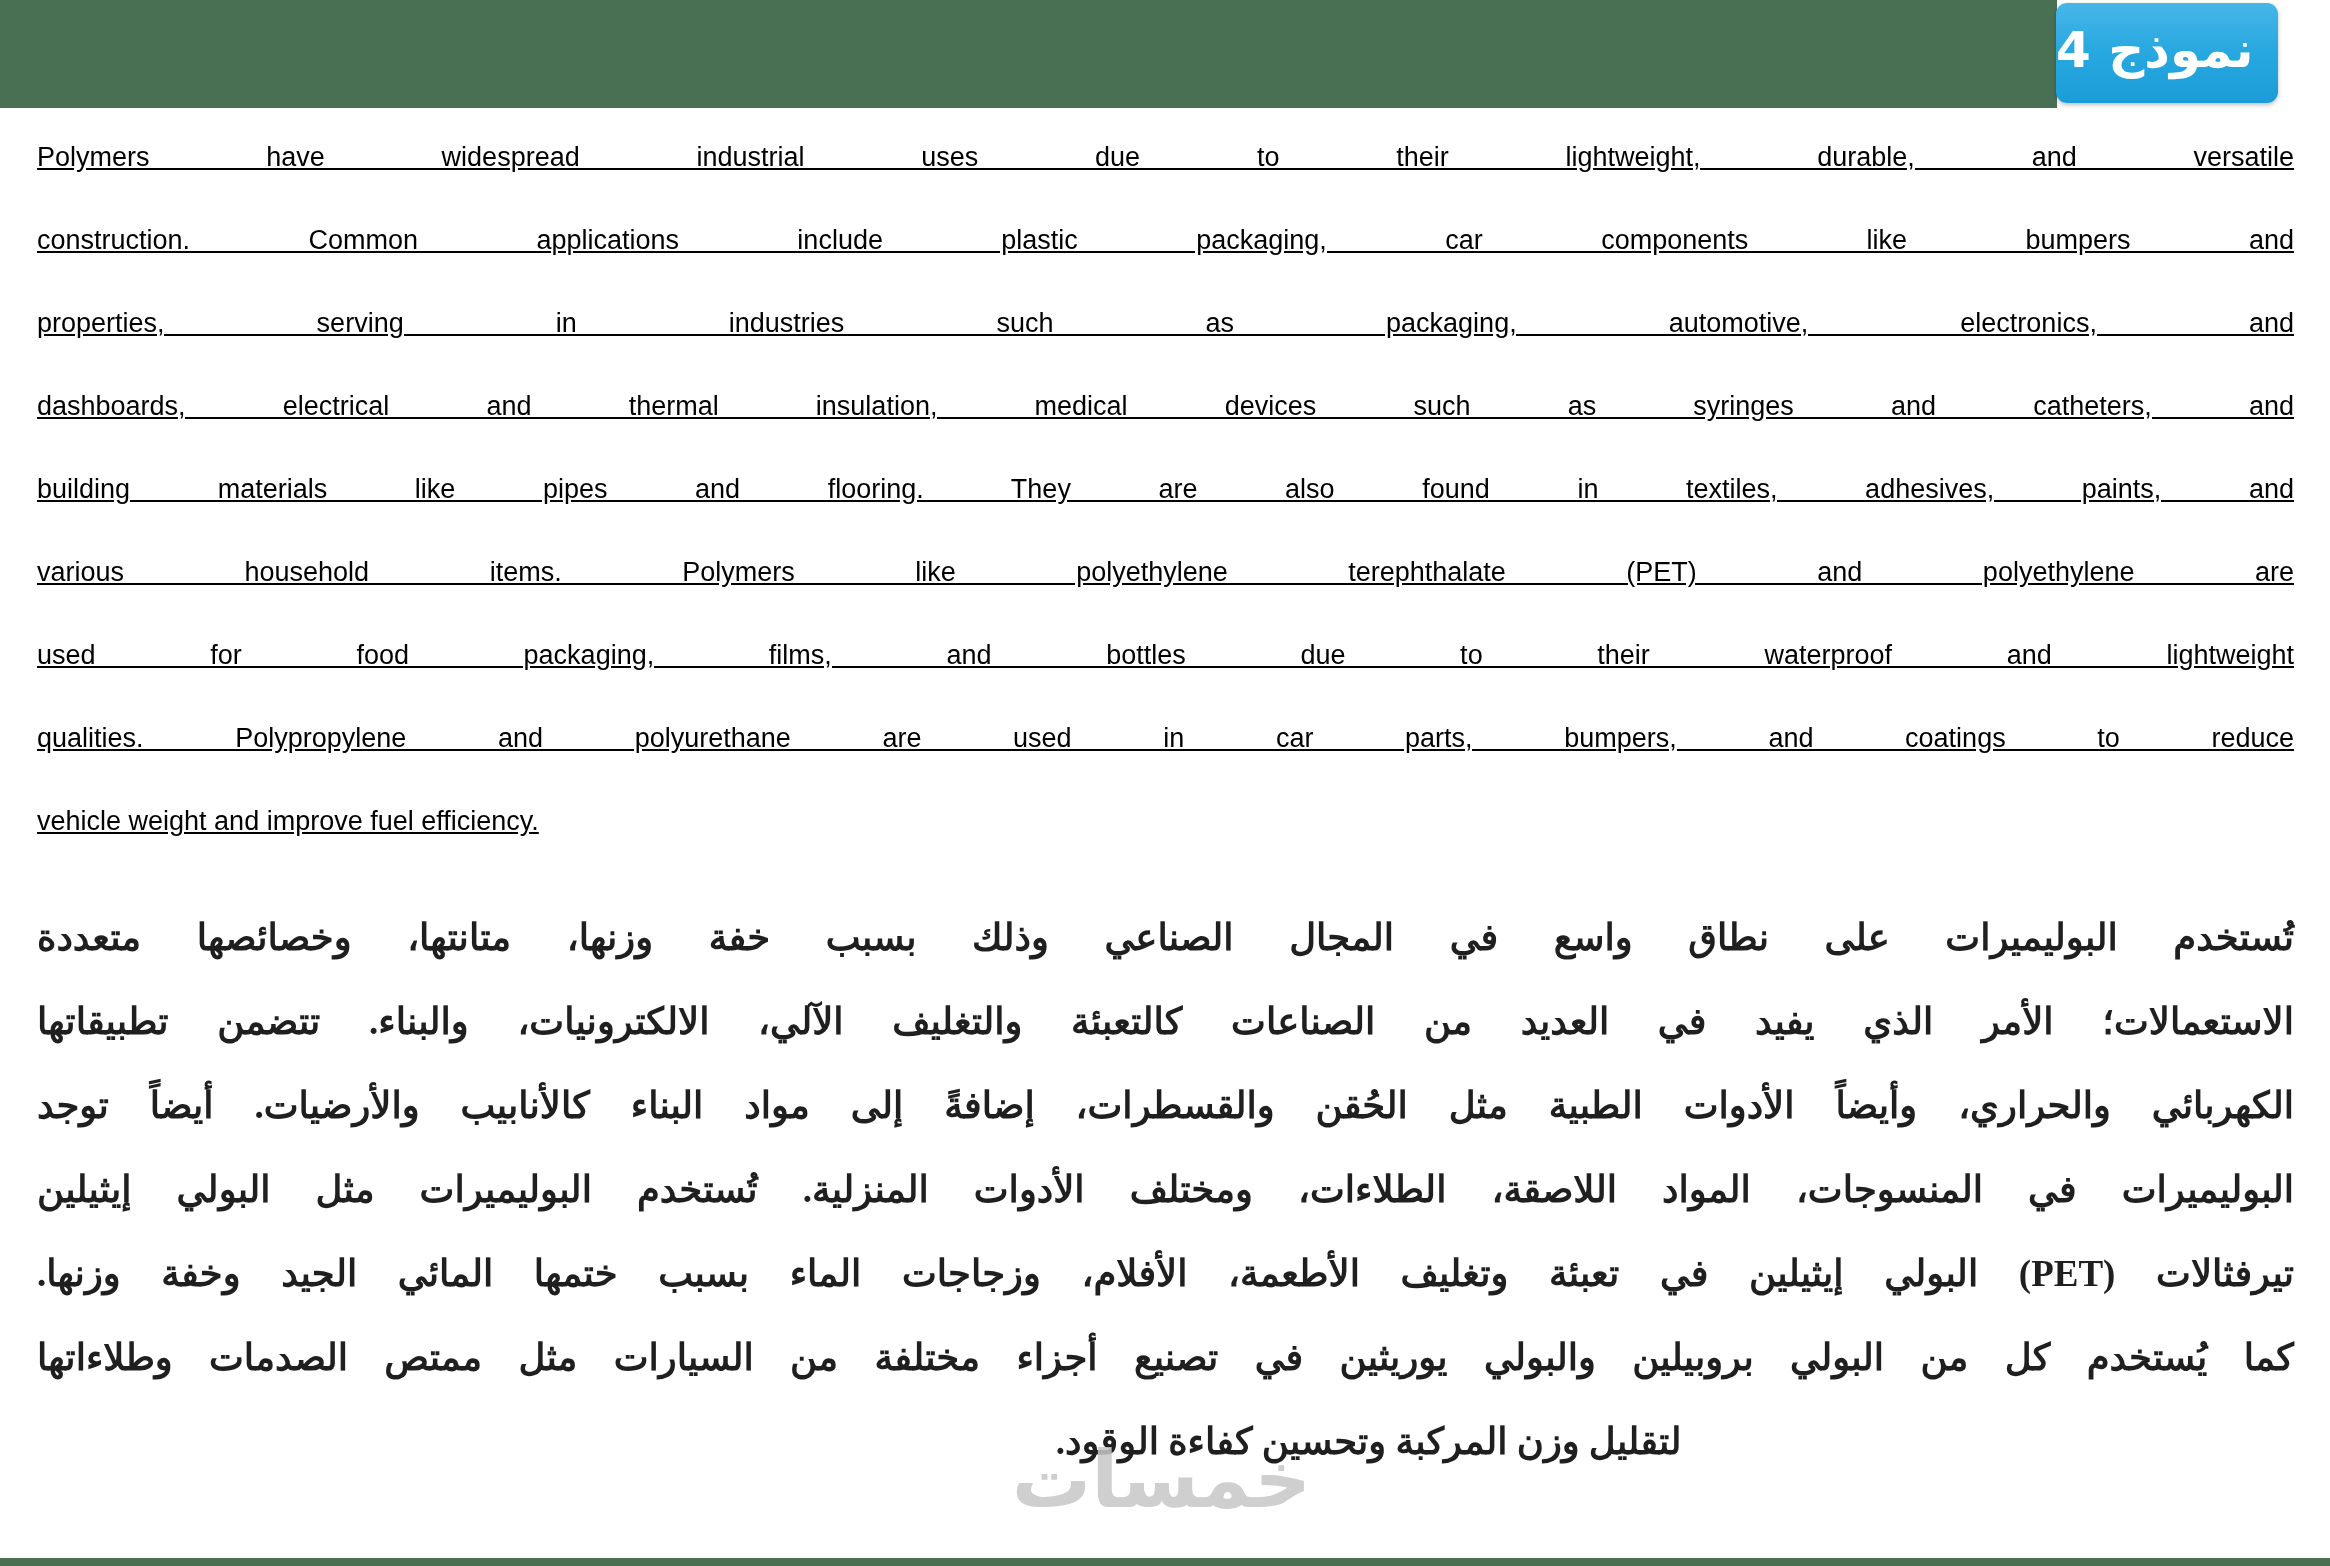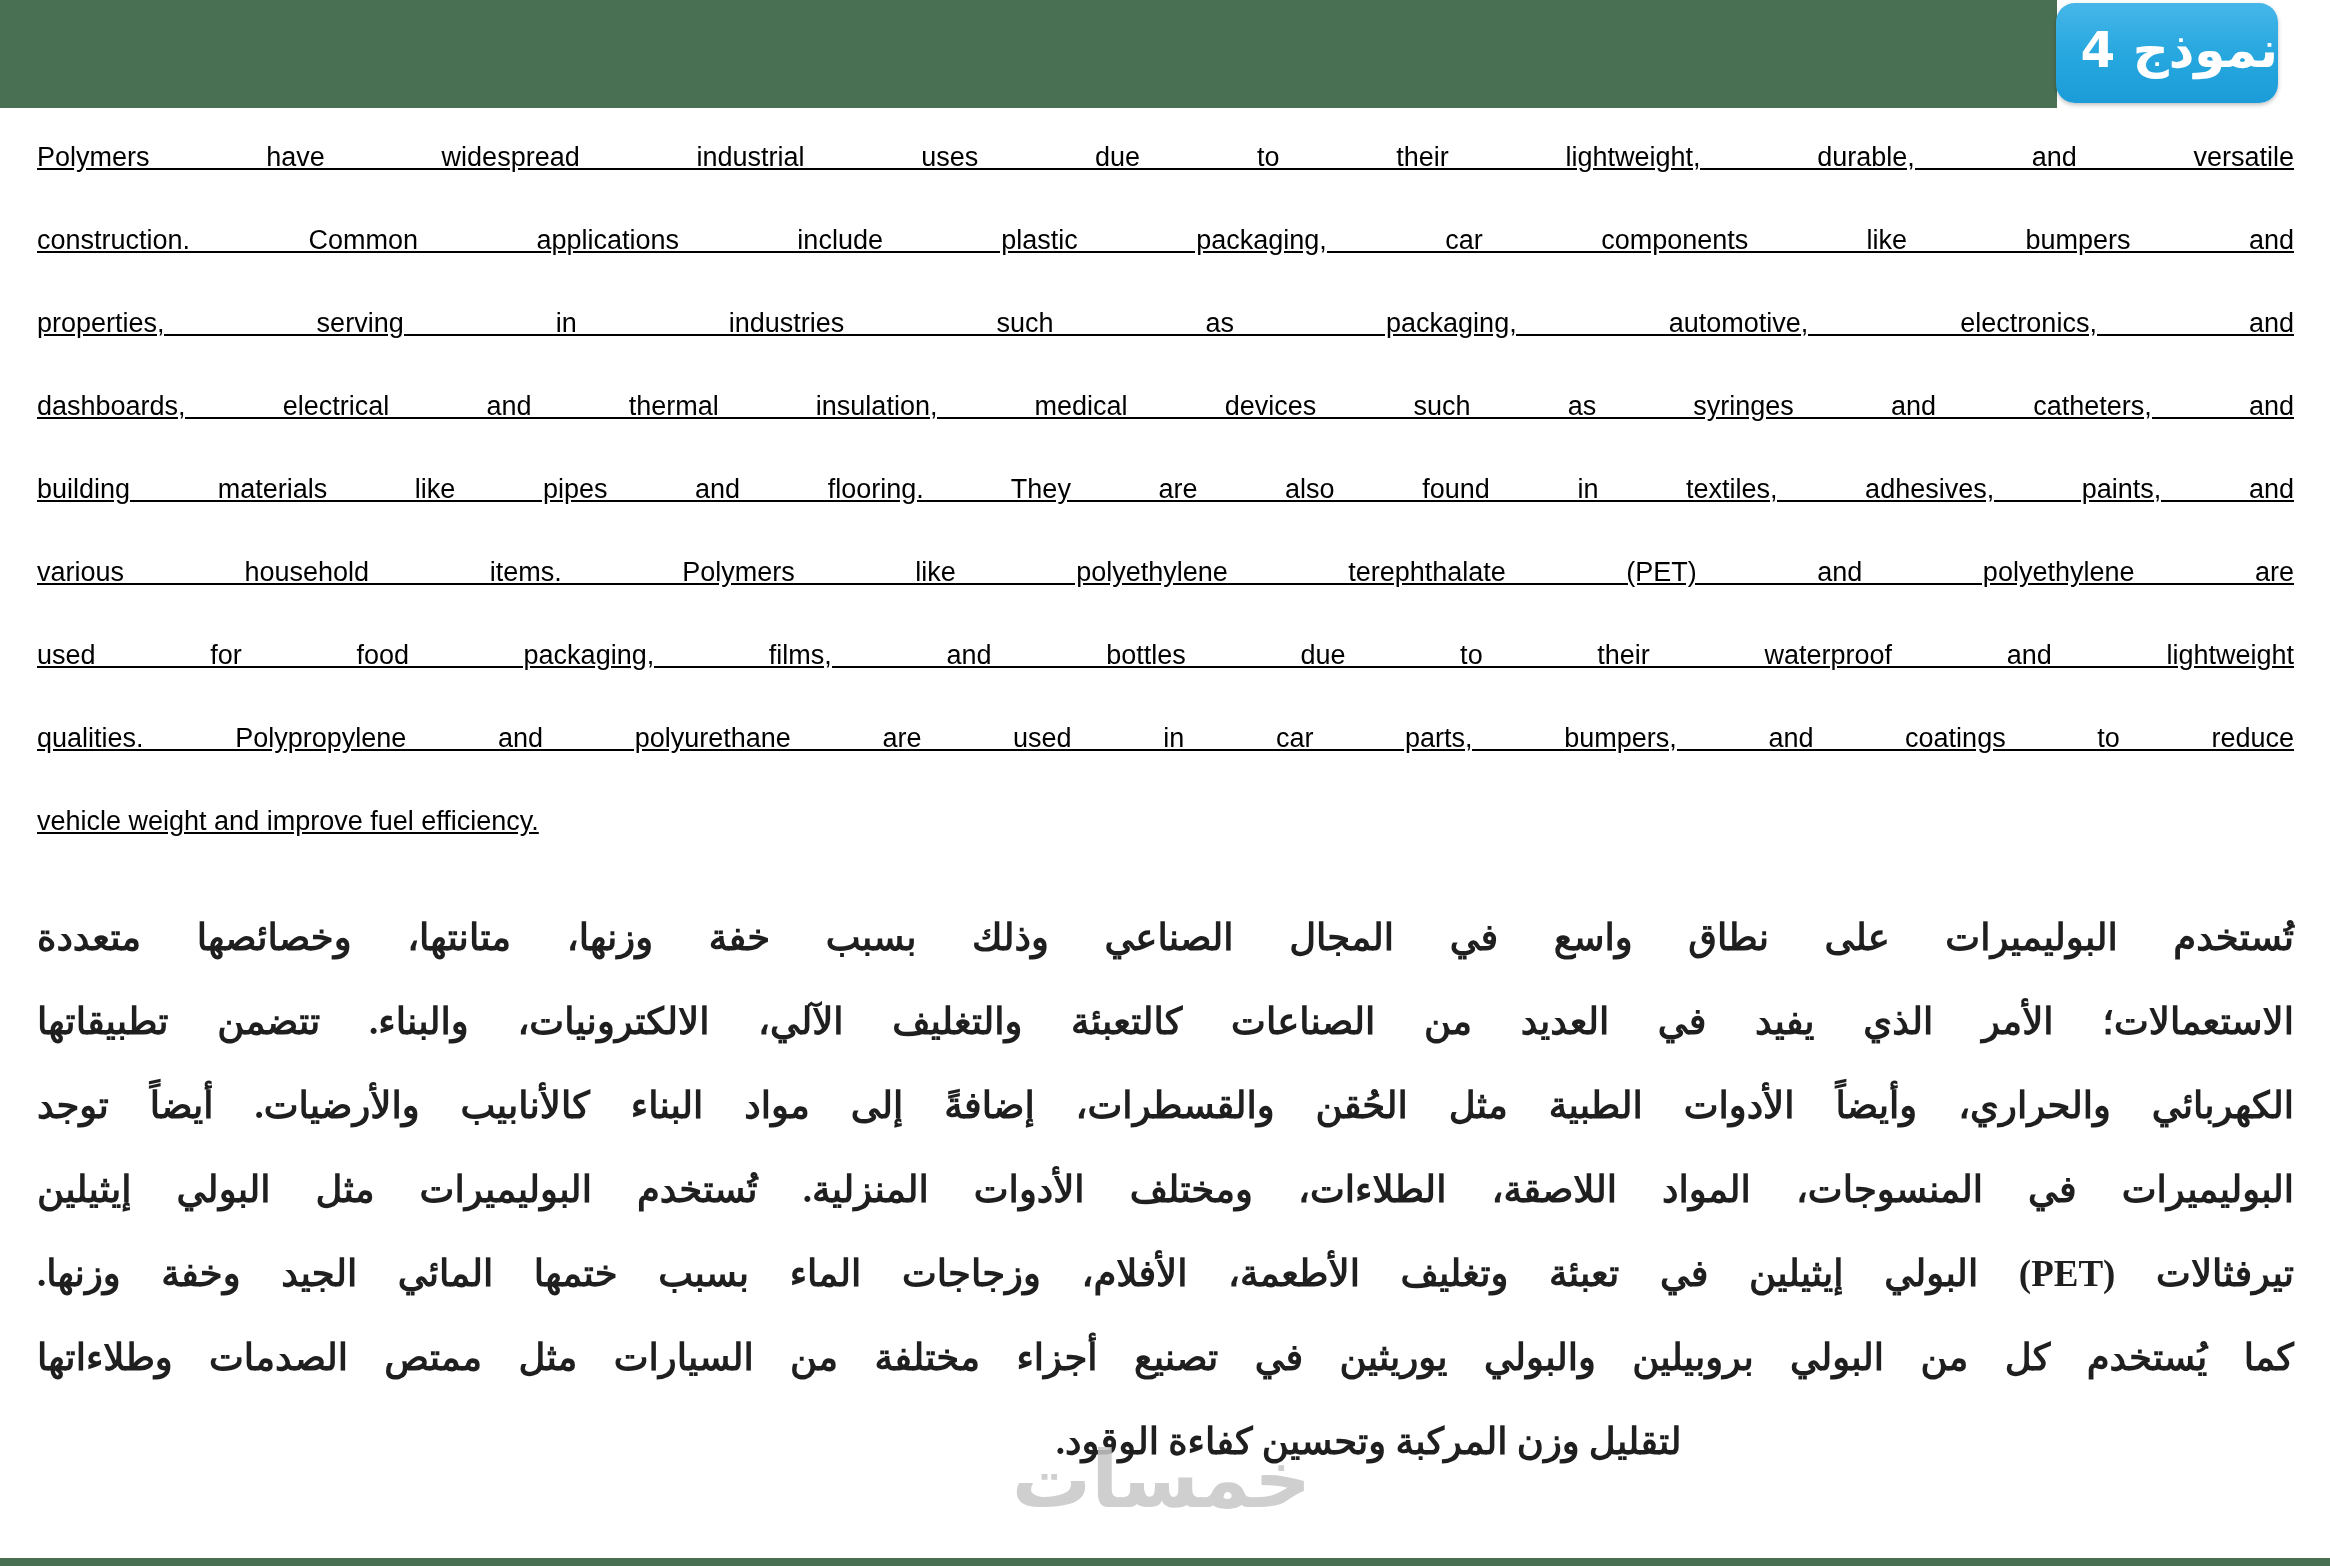--- a/index.html
+++ b/index.html
@@ -21,24 +21,24 @@
     position: absolute;
     left: 0; bottom: 0;
     width: 2330px; height: 8px;
     background: #4a7053;
   }
   .badge {
     position: absolute;
     left: 2056px; top: 2.7px;
     width: 222px; height: 100px;
     background: linear-gradient(180deg, #47b6e9 0%, #29a9e0 45%, #1b9cd8 100%);
-    border-radius: 19px;
+    border-radius: 11px;
     display: flex;
     align-items: center;
-    justify-content: flex-end;
+    justify-content: flex-start;
     box-shadow: 0 2px 4px rgba(0,0,0,0.25);
   }
   .badge-label {
     color: #ffffff;
     font-family: "DejaVu Sans", sans-serif;
     font-weight: bold;
     font-size: 50px;
     direction: rtl;
     line-height: 1;
     padding-bottom: 5.4px;

